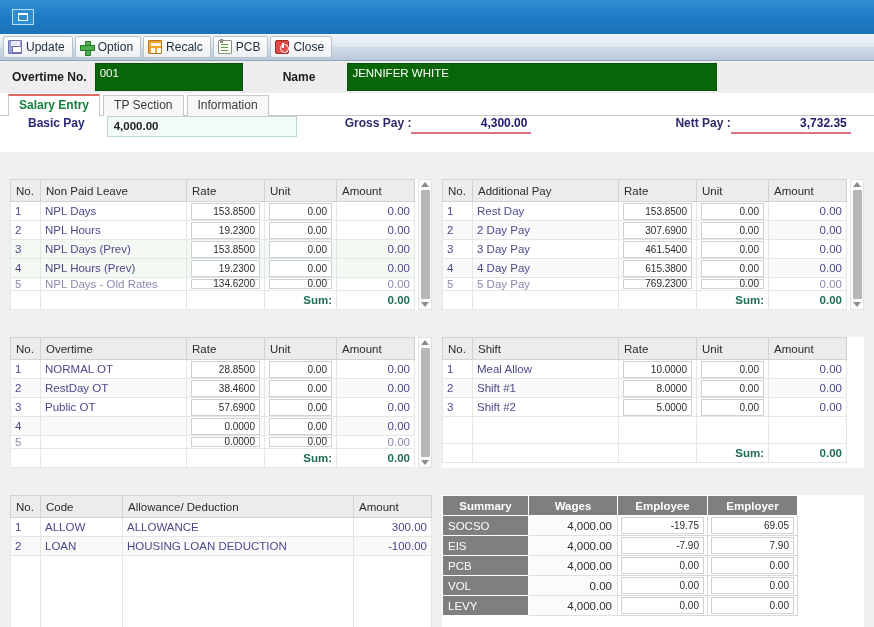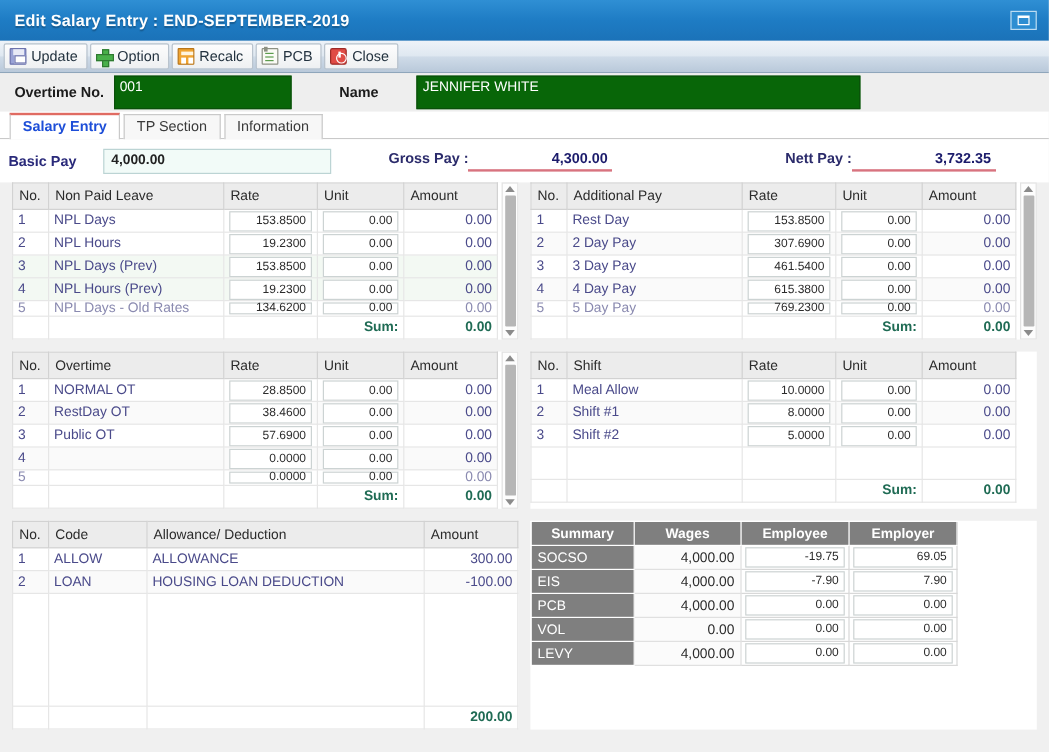--- a/index.html
+++ b/index.html
@@ -92,26 +92,26 @@
   .tabbar {
     height: 23px; display:flex; align-items:flex-end; padding-left: 8px;
     border-bottom: 1px solid #c9c9c9; background:#ffffff;
   }
   .tab {
     height: 21px; line-height: 19px; padding: 0 10px; margin-right: 3px;
     border: 1px solid #c9c9c9; border-bottom: none; background: #f7f7f7;
     font-size: 12px; color: #3a3a3a; cursor: pointer; position: relative; top:1px;
   }
   .tab.active {
-    background: #ffffff; font-weight: bold; color: #1d4ed8;
+    background: #ffffff; font-weight: bold; color: #15803d;
     border-top: 2px solid #e06b62; top:1px; height:22px; line-height:19px;
   }
 
   
-  .payrow { height: 36px; display:flex; align-items:center; background:#ffffff; padding-left:7px; }
+  .payrow { height: 36px; display:flex; background:#ffffff; padding-left:28px; }
   .pay-label { font-weight:bold; font-size:12px; color:#2b2b6b; }
   #basic-pay-label { color:#2a2a7a; }
   .basic-input {
     width: 190px; height: 21px; margin-left: 22px; padding: 0 6px;
     border: 1px solid #bcd4d4; background: #f2fbf8;
     font-size: 11.5px; font-weight:bold; color:#222; line-height:19px;
     font-family:"Liberation Sans", sans-serif;
   }
   .pay-group { display:flex; align-items:baseline; }
   .pay-val {
@@ -119,21 +119,21 @@
     border-bottom: 2px solid #d8737f;
     min-width: 120px; text-align: right; padding: 0 4px 2px 0;
     display:inline-block;
   }
   #gross-group { margin-left: 48px; }
   #gross-label { margin-right: 0; }
   #nett-group { margin-left: 144px; }
 
   
   .panels { padding: 0 10px; }
-  .prow { display:flex; gap: 10px; margin-bottom: 10px; }
+  .prow { display:flex; gap: 10px; margin-bottom: 10px; margin-top: 27px; }
   .panel { flex: 1; background:#ffffff; position: relative; }
 
   table.grid { border-collapse: collapse; width: 100%; table-layout: fixed; }
   table.grid th {
     background: #ececec; border: 1px solid #d2d2d2;
     font-size: 11.5px; font-weight: normal; color: #2b2b2b;
     text-align: left; padding: 4px 5px; height: 22px;
   }
   table.grid td {
     border: 1px solid #e6e6e6; height: 19px; padding: 0 4px;
@@ -193,21 +193,20 @@
     border: 1px solid #e0e0e0; height: 19px; text-align:right;
     padding: 0 5px; font-size: 11.5px; color:#2b2b2b; background:#fbfbfb;
   }
 </style>
 </head>
 <body>
 
 <div class="window">
 
   <div class="titlebar">
-    <span class="titlebar-text">Edit Salary Entry : END-SEPTEMBER-2019</span>
     <div class="win-btn">
       <i></i>
     </div>
   </div>
 
   <div class="toolbar">
     <div class="tbtn">
       <span class="ic ic-save"></span>
       <span>Update</span>
     </div>

